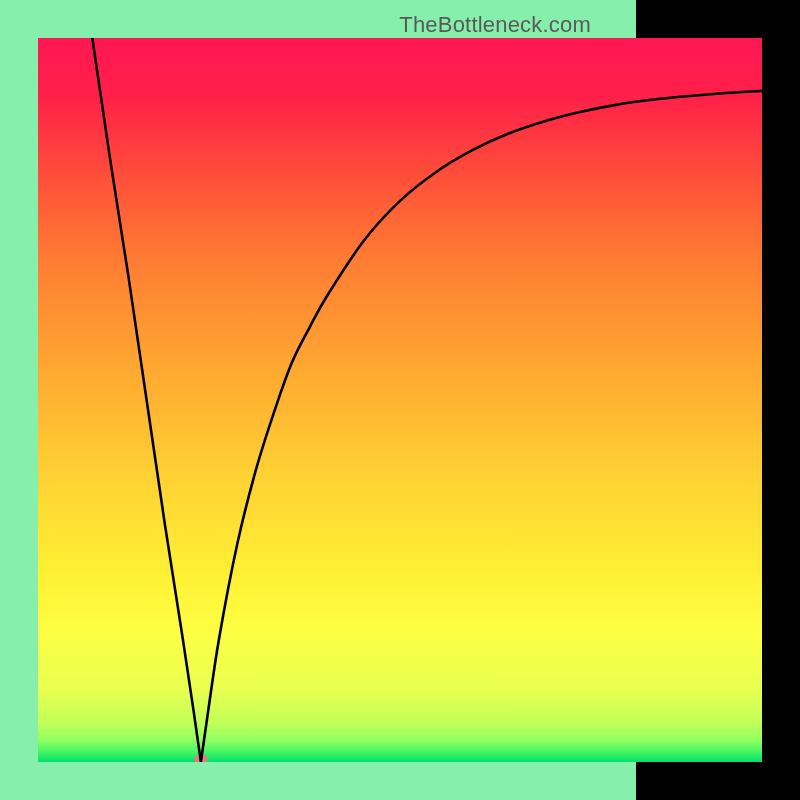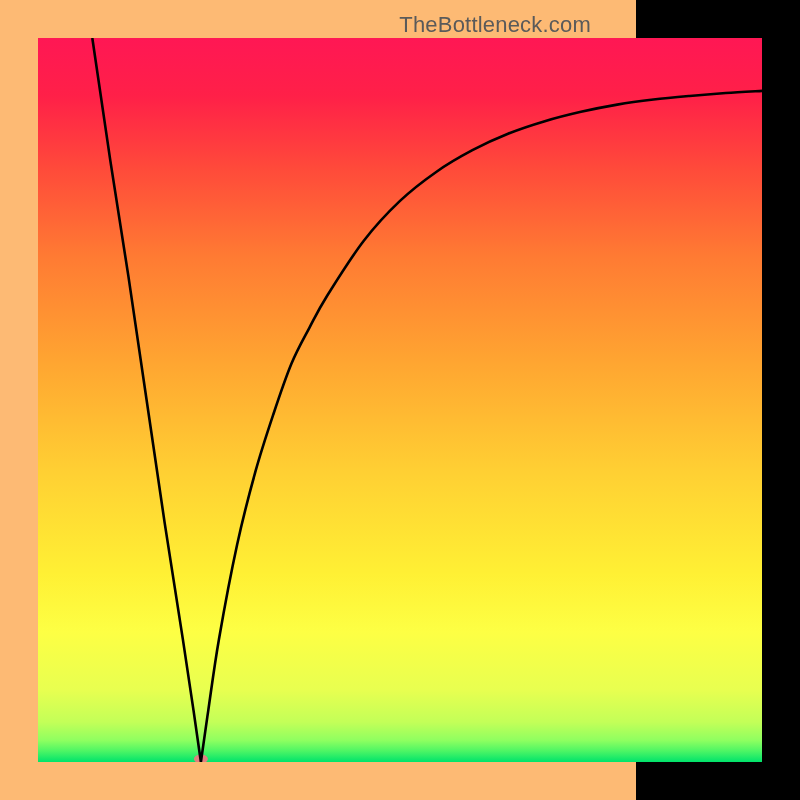--- a/index.html
+++ b/index.html
@@ -7,21 +7,21 @@
     padding: 0;
     background: #000;
     width: 800px;
     height: 800px;
     overflow: hidden;
   }
   .container {
     position: relative;
     width: 636px;
     height: 800px;
-    background: #fdba74;
+    background: #86efac;
   }
   .plot-area {
     position: absolute;
     left: 38px;
     top: 38px;
     width: 724px;
     height: 724px;
   }
   .watermark {
     position: absolute;

